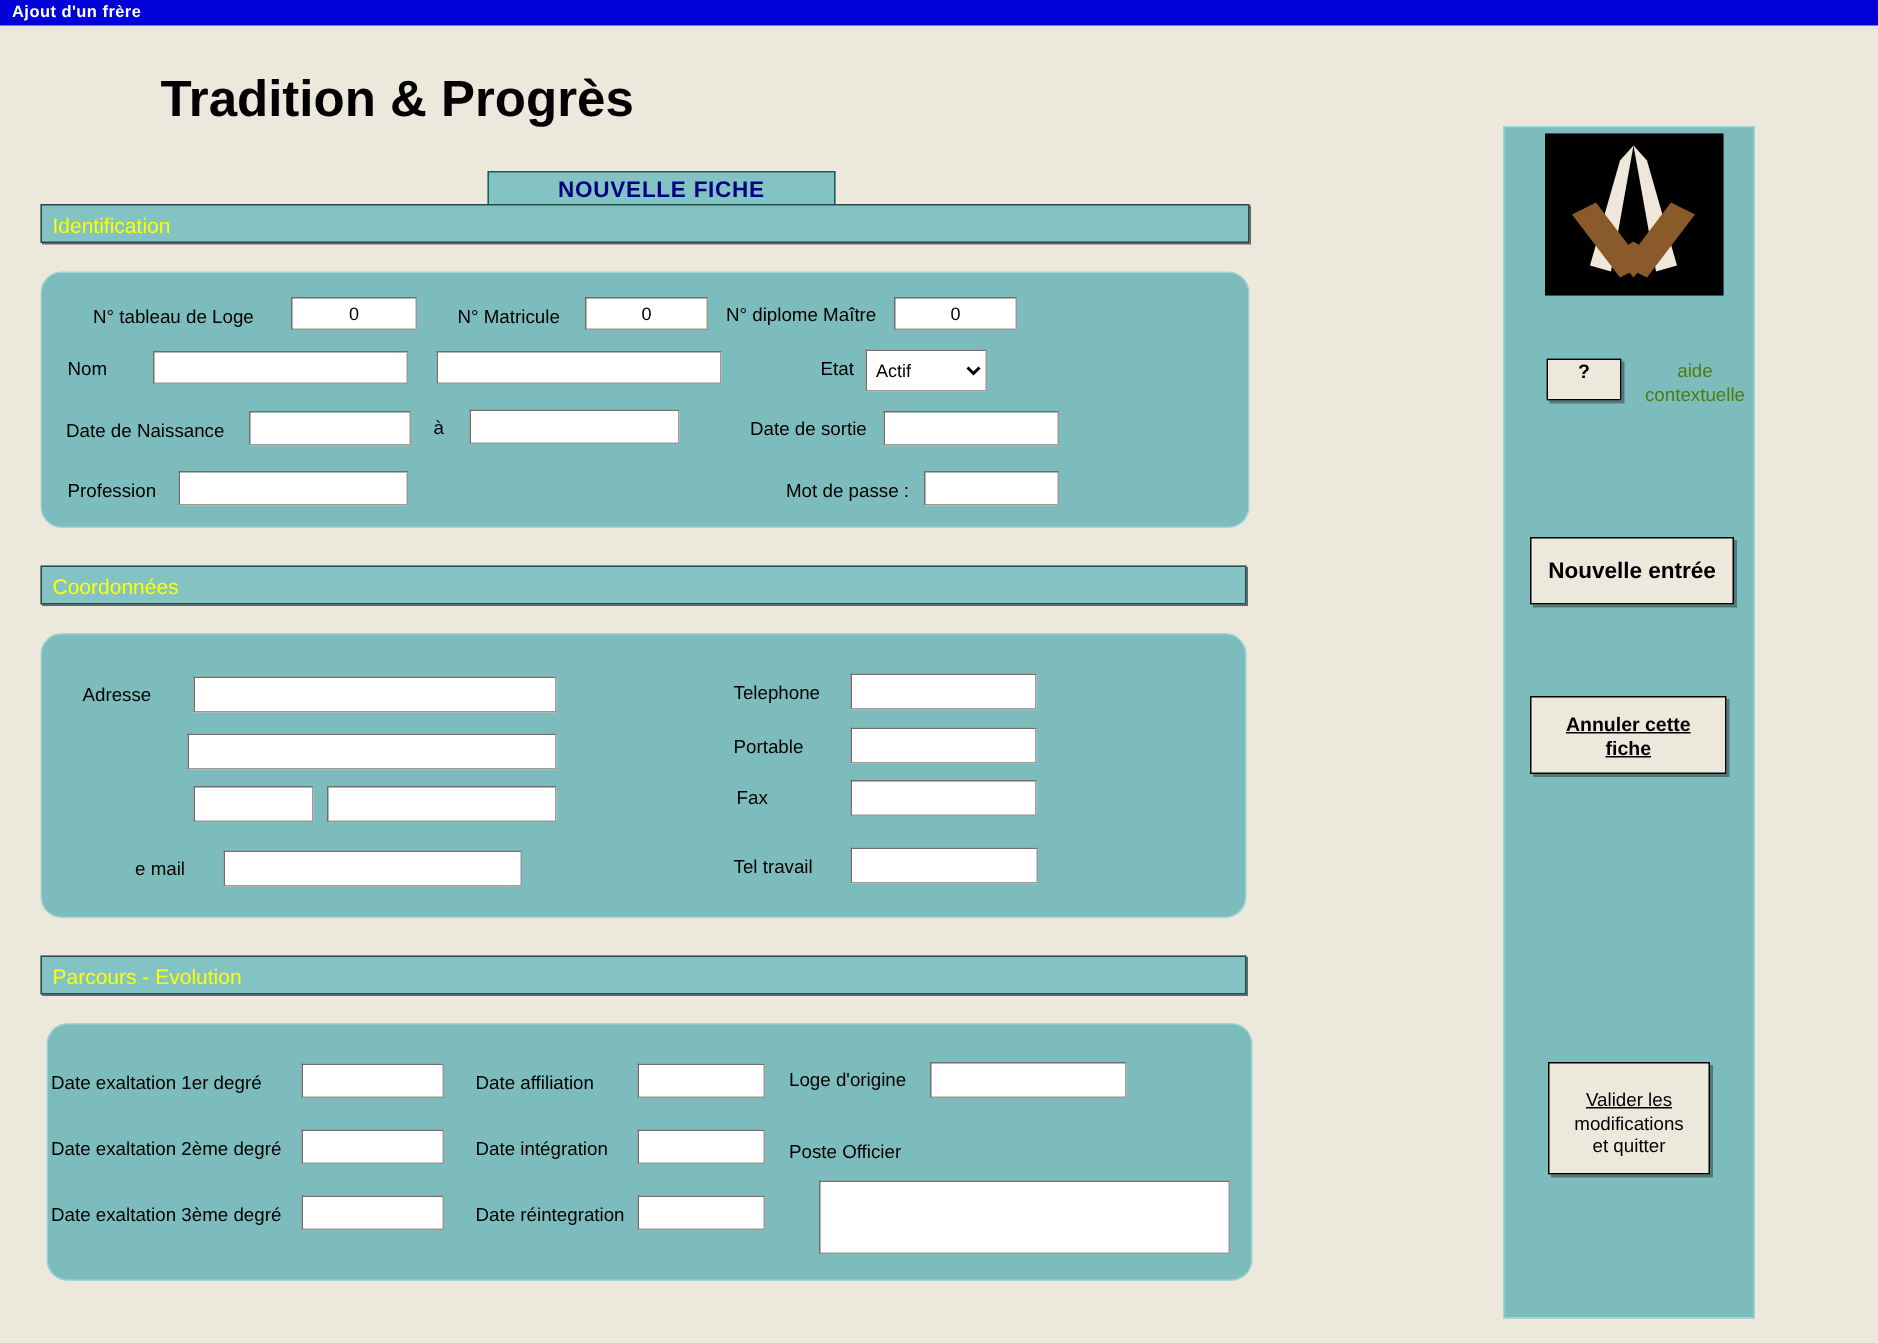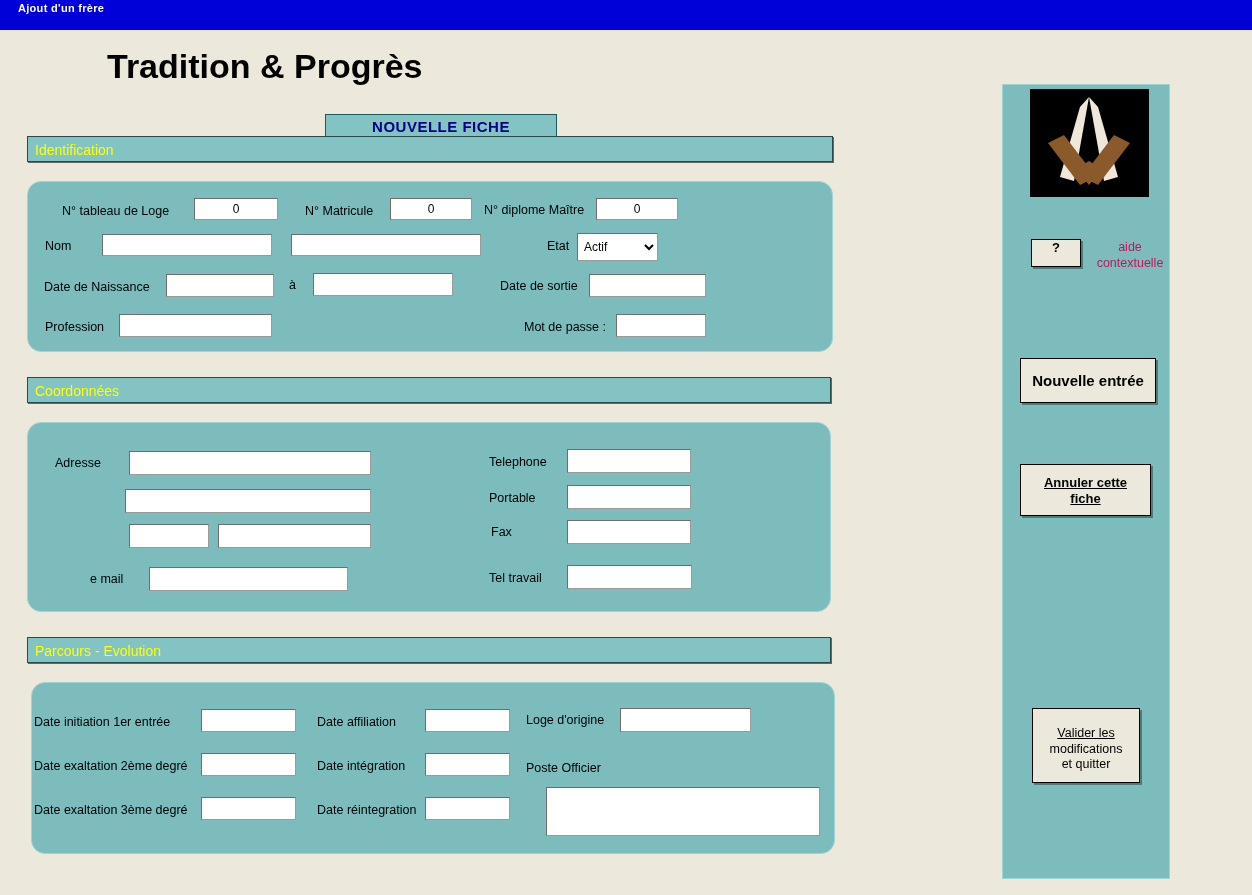--- a/index.html
+++ b/index.html
@@ -12,27 +12,27 @@
     background: #ece9dc;
     font-family: "Liberation Sans", sans-serif;
     overflow: hidden;
     position: relative;
   }
   
   .titlebar {
     position: absolute;
     left: 0; top: 0;
     width: 1252px;
-    height: 30px;
+    height: 17px;
     background: #0000d8;
     color: #ffffff;
     font-size: 11px;
     font-weight: bold;
     line-height: 17px;
-    padding-left: 18px;
+    padding-left: 8px;
     box-sizing: border-box;
     letter-spacing: 0.3px;
   }
   
   .app-title {
     position: absolute;
     left: 107px;
     top: 47px;
     font-size: 34px;
     font-weight: bold;
@@ -150,21 +150,21 @@
     line-height: 1.25;
   }
   #btn-help {
     left: 1031px; top: 239px; width: 50px; height: 28px;
     font-size: 13px; font-weight: bold;
   }
   #help-text {
     position: absolute;
     left: 1090px; top: 240px; width: 80px;
     font-size: 12.5px;
-    color: #be185d;
+    color: #4d7c0f;
     text-align: center;
     line-height: 1.25;
   }
   #btn-new {
     left: 1020px; top: 358px; width: 136px; height: 45px;
     font-weight: bold; font-size: 15px;
   }
   #btn-cancel {
     left: 1020px; top: 464px; width: 131px; height: 52px;
     font-weight: bold; font-size: 13px;
@@ -243,21 +243,21 @@
   <div class="lbl" style="left:463px; top:102px;">Fax</div>
   <input class="fld" style="left: 539px; top: 97px; width: 124px; height: 24px;" value="">
 
   <div class="lbl" style="left:461px; top:148px;">Tel travail</div>
   <input class="fld" style="left: 539px; top: 142px; width: 125px; height: 24px;" value="">
 </div>
 
 <div class="section-header" id="hdr-parcours">Parcours - Evolution</div>
 
 <div class="panel" id="panel-parcours">
-  <div class="lbl" style="left:2px; top:32px;">Date initiation 1er entrée</div>
+  <div class="lbl" style="left:2px; top:32px;">Date exaltation 1er degré</div>
   <input class="fld" style="left: 169px; top: 26px; width: 95px; height: 23px;" value="">
 
   <div class="lbl" style="left:2px; top:76px;">Date exaltation 2ème degré</div>
   <input class="fld" style="left: 169px; top: 70px; width: 95px; height: 23px;" value="">
 
   <div class="lbl" style="left:2px; top:120px;">Date exaltation 3ème degré</div>
   <input class="fld" style="left: 169px; top: 114px; width: 95px; height: 23px;" value="">
 
   <div class="lbl" style="left:285px; top:32px;">Date affiliation</div>
   <input class="fld" style="left: 393px; top: 26px; width: 85px; height: 23px;" value="">

